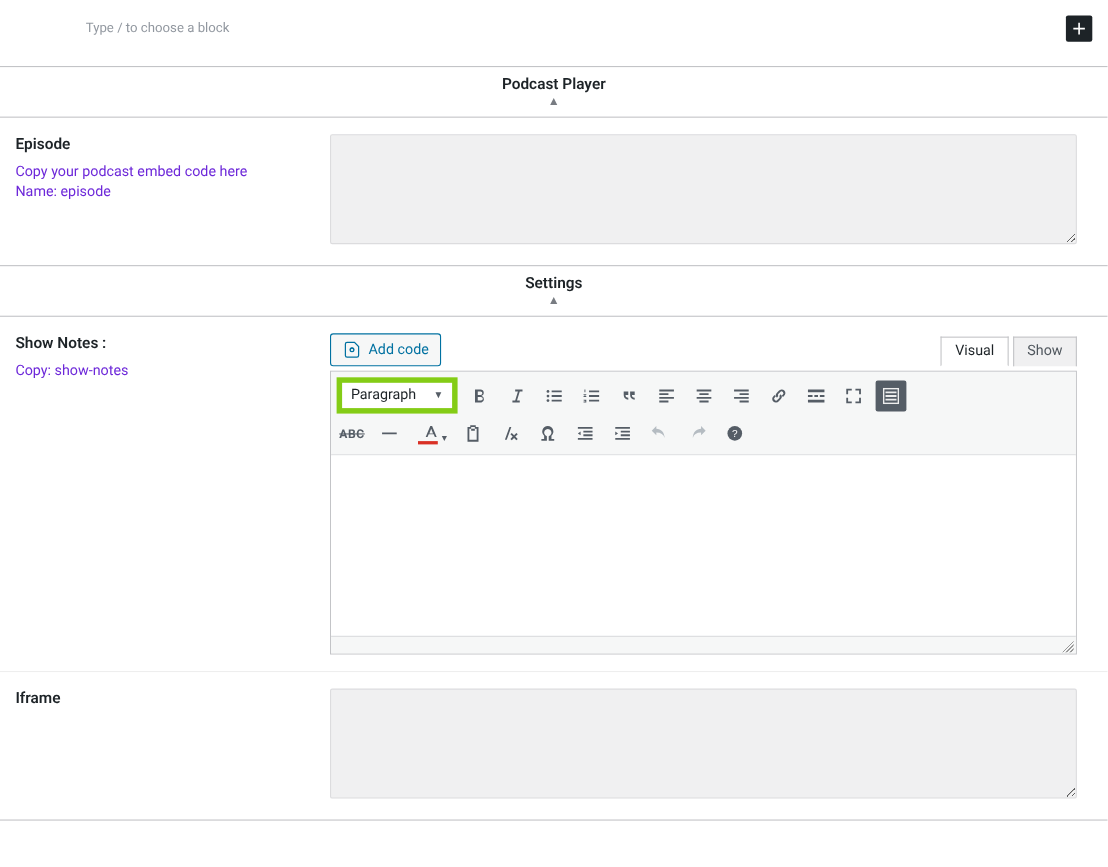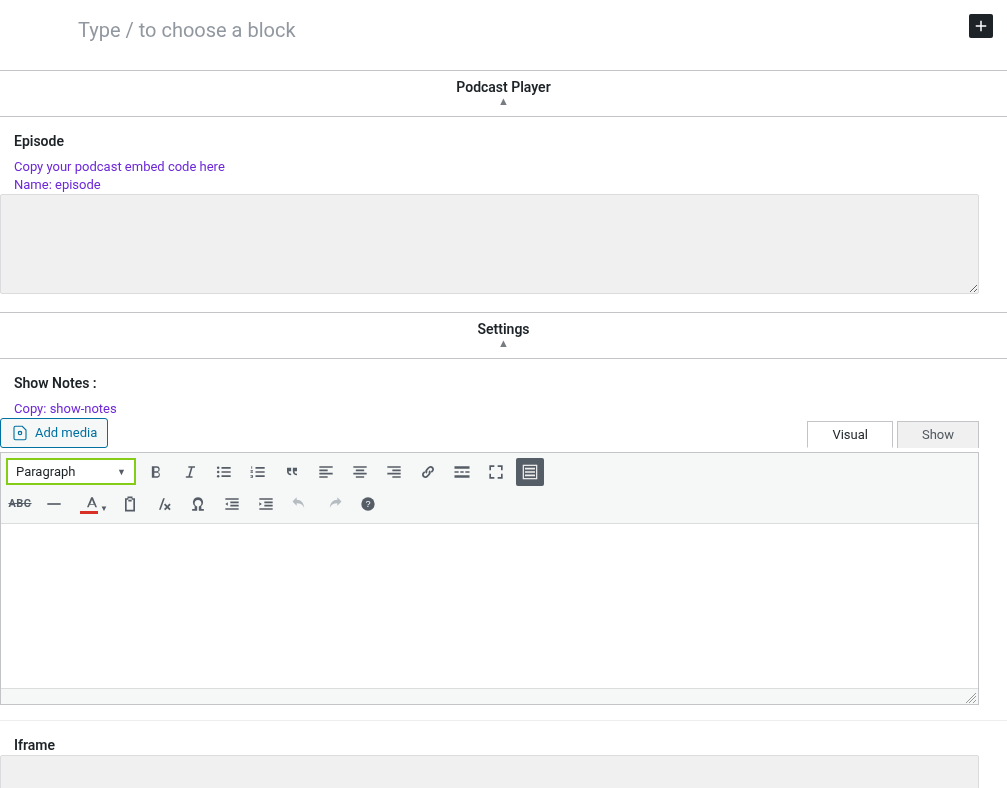--- a/index.html
+++ b/index.html
@@ -5,21 +5,21 @@
   * { box-sizing: border-box; }
   body {
     font-family: -apple-system, BlinkMacSystemFont, "Segoe UI", Roboto, sans-serif;
     margin: 0; padding: 0; background: #fff; color: #1d2327;
     font-size: 13px;
   }
 
   
   .editor-block-area { padding: 10px 10px 0 10px; position: relative; }
   .editor-placeholder {
-    color: rgba(55,65,81,.55); font-size: 20px; padding: 8px 68px; cursor: text;
+    color: rgba(55,65,81,.55); font-size: 12px; padding: 8px 68px; cursor: text;
   }
   .block-appender {
     position: absolute; right: 14px; top: 14px;
     width: 24px; height: 24px; background: #1d2327; border-radius: 2px;
     display: flex; align-items: center; justify-content: center; cursor: pointer;
   }
   .block-appender svg { fill: #fff; width: 18px; height: 18px; }
 
   
   .metabox {
@@ -31,21 +31,20 @@
     display: flex; justify-content: space-between; align-items: center;
     padding: 8px 16px; cursor: pointer; flex-direction: column;
   }
   .metabox-title { font-size: 14px; font-weight: 600; color: #1d2327; }
   .metabox-toggle { color: #787c82; font-size: 11px; }
   .metabox-body { border-top: 1px solid #c3c4c7; padding: 0; }
 
   .field-row {
     display: flex; align-items: stretch; padding: 15px 0;
     border-top: 1px solid #eee;
-    flex-direction: column;
   }
   .field-row:first-child { border-top: 0; }
   .field-label-col { width: 300px; padding: 0 14px; }
   .field-label { font-size: 14px; font-weight: 600; color:#1d2327; line-height: 1.4; }
   .field-hint { color: #6d28d9; font-size: 13px; margin-top: 6px; line-height: 1.4; }
   .field-input-col { flex: 1; padding-right: 28px; }
 
   .textarea-grey {
     width: 100%; height: 100px; resize: vertical;
     background: #f0f0f1; border: 1px solid #dcdcde; border-radius: 2px;
@@ -56,32 +55,32 @@
   .wp-editor-wrap { }
   .editor-top-row { display: flex; justify-content: space-between; align-items: flex-end; margin-bottom: 4px; }
   .add-media-btn {
     display: inline-flex; align-items: center; gap: 6px;
     border: 1px solid #0071a1; color: #0071a1; background: #f6f7f7;
     padding: 5px 10px; border-radius: 3px; font-size: 13px; cursor: pointer;
   }
   .add-media-btn svg { width: 18px; height: 18px; fill: #0071a1; }
   .editor-tabs { display: flex; }
   .editor-tab {
-    padding: 5px 24px; border: 1px solid #c3c4c7; border-bottom: 0;
+    padding: 5px 12px; border: 1px solid #c3c4c7; border-bottom: 0;
     margin-left: 4px; font-size: 13px; background: #f0f0f1; cursor: pointer;
     color: #50575e;
   }
   .editor-tab.active { background: #fff; color: #1d2327; border-bottom: 1px solid #fff; position: relative; z-index: 2; }
 
   .tinymce-container { border: 1px solid #c3c4c7; background: #fff; }
   .tinymce-toolbars { border-bottom: 1px solid #dcdcde; background: #f6f7f7; padding: 3px; }
   .toolbar-row { display: flex; align-items: center; gap: 6px; padding: 2px; flex-wrap: wrap; }
   .format-select {
     display: flex; align-items: center; justify-content: space-between;
-    width: 130px; padding: 4px 8px; border: 2px solid #84cc16; background: #fff;
+    width: 110px; padding: 4px 8px; border: 5px solid #84cc16; background: #fff;
     font-size: 13px; cursor: pointer;
   }
   .format-select .chev { font-size: 9px; color:#555d66; }
   .tb-btn {
     width: 28px; height: 28px; display: flex; align-items: center; justify-content: center;
     cursor: pointer; color: #555d66; border-radius: 2px;
   }
   .tb-btn svg { width: 20px; height: 20px; fill: #555d66; }
   .tb-btn.wide { width: 36px; }
   .tb-btn.active { background:#555d66; }
@@ -148,21 +147,21 @@
       </div>
       <div class="field-input-col">
         <div class="wp-editor-wrap">
           <div class="editor-top-row">
             <div class="add-media-btn">
               <svg viewBox="0 0 24 24">
                 <path d="M4 5a2 2 0 0 1 2-2h9l5 5v11a2 2 0 0 1-2 2H6a2 2 0 0 1-2-2V5z" fill="none" stroke="#0071a1" stroke-width="1.5"></path>
                 <circle cx="12" cy="12" r="2.3" fill="none" stroke="#0071a1" stroke-width="1.5"></circle>
                 <path d="M10 12a2 2 0 1 1 4 0" fill="none" stroke="#0071a1" stroke-width="1.5"></path>
               </svg>
-              <span>Add media</span>
+              <span>Add code</span>
             </div>
             <div class="editor-tabs">
               <div class="editor-tab active">Visual</div>
               <div class="editor-tab">Show</div>
             </div>
           </div>
           <div class="tinymce-container">
             <div class="tinymce-toolbars">
 
               <div class="toolbar-row">

